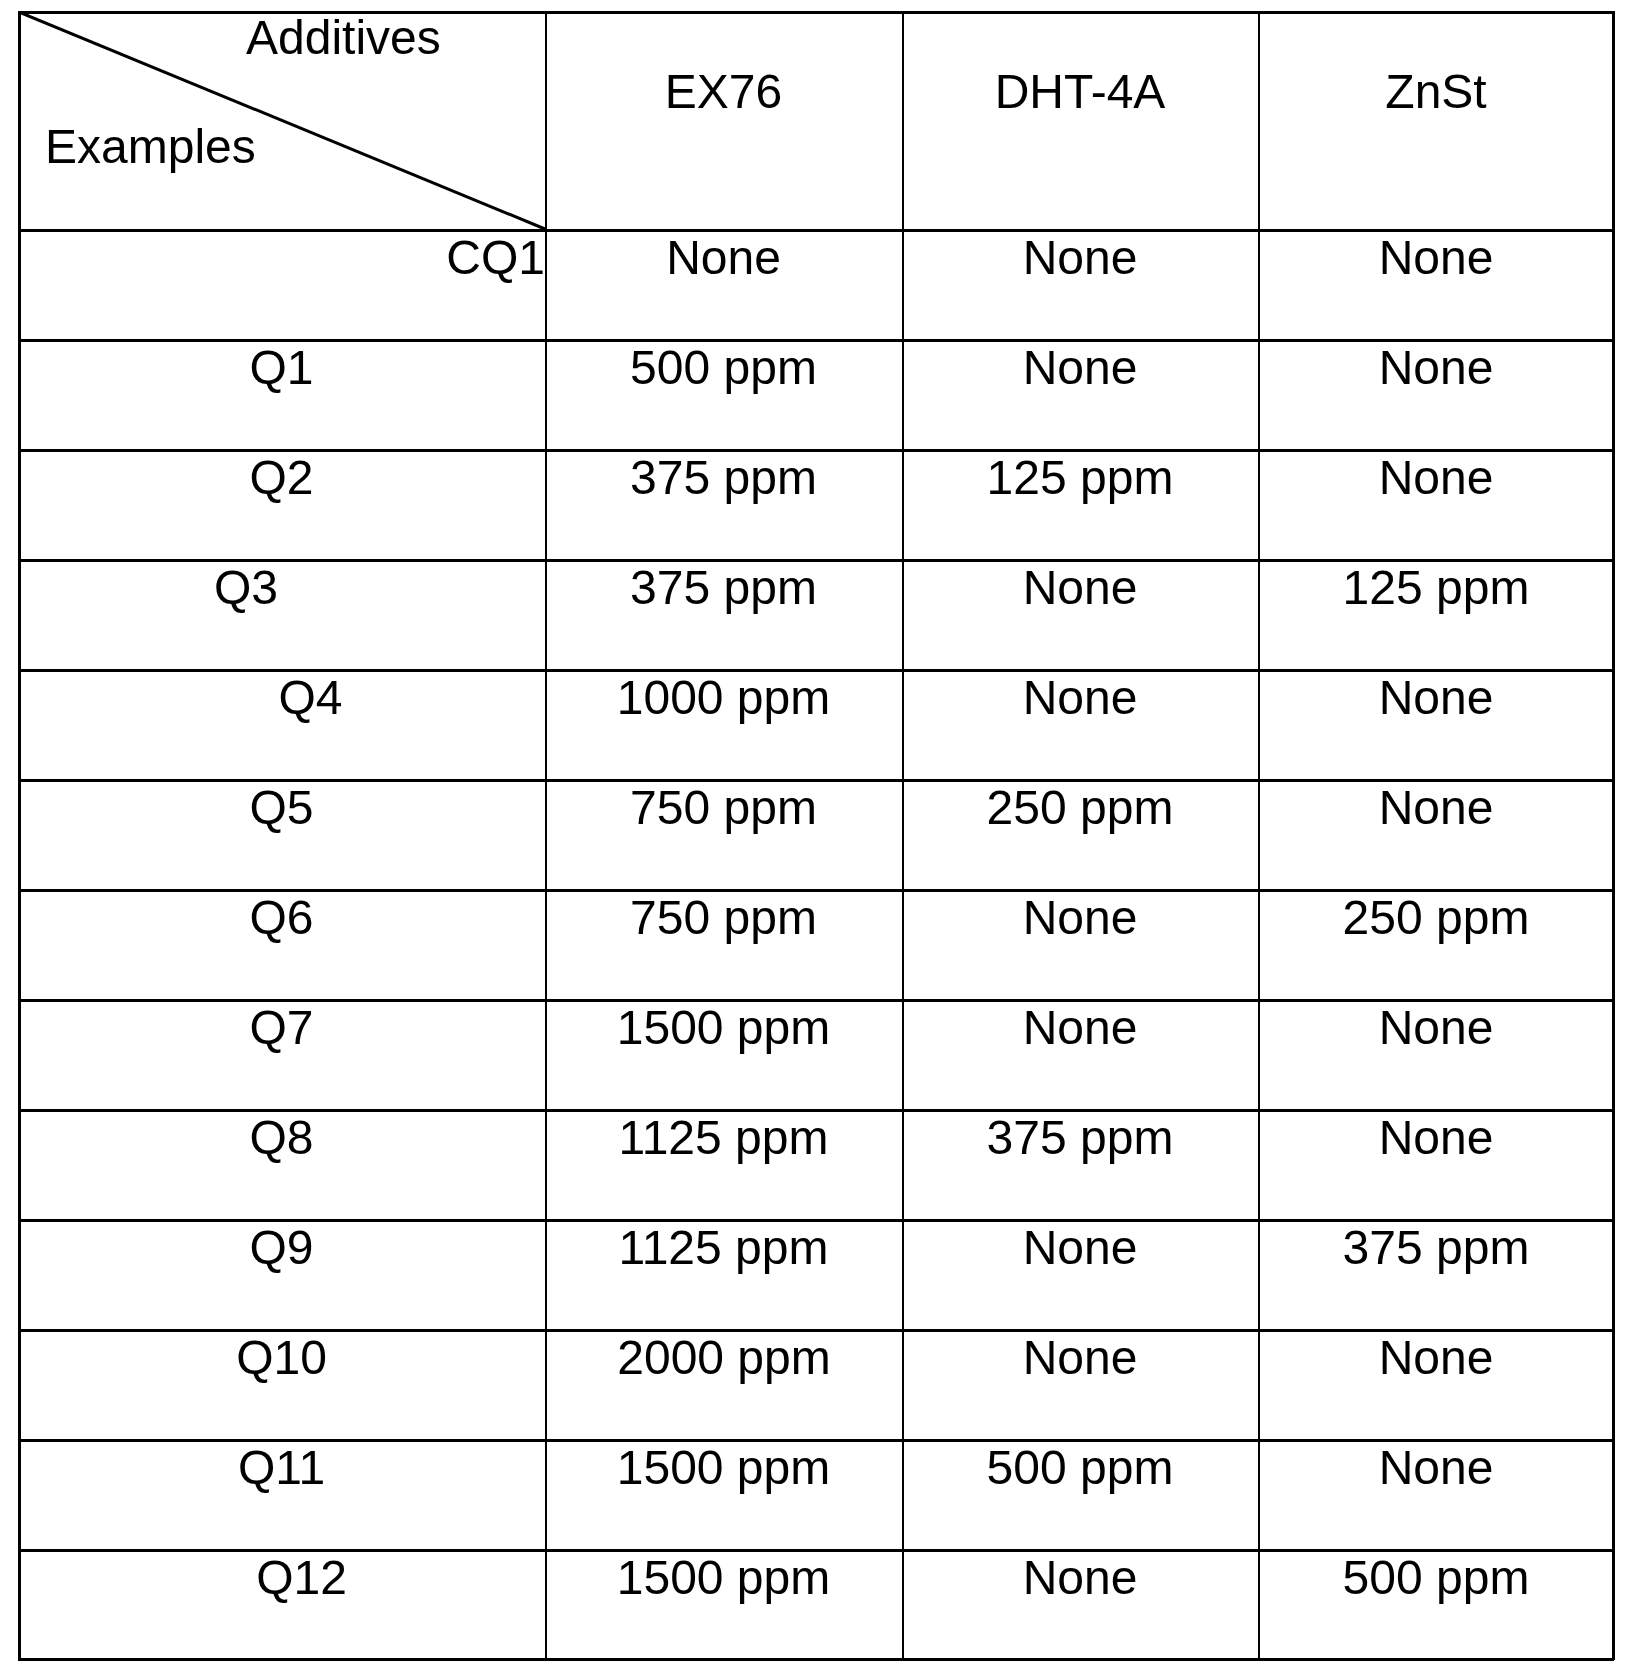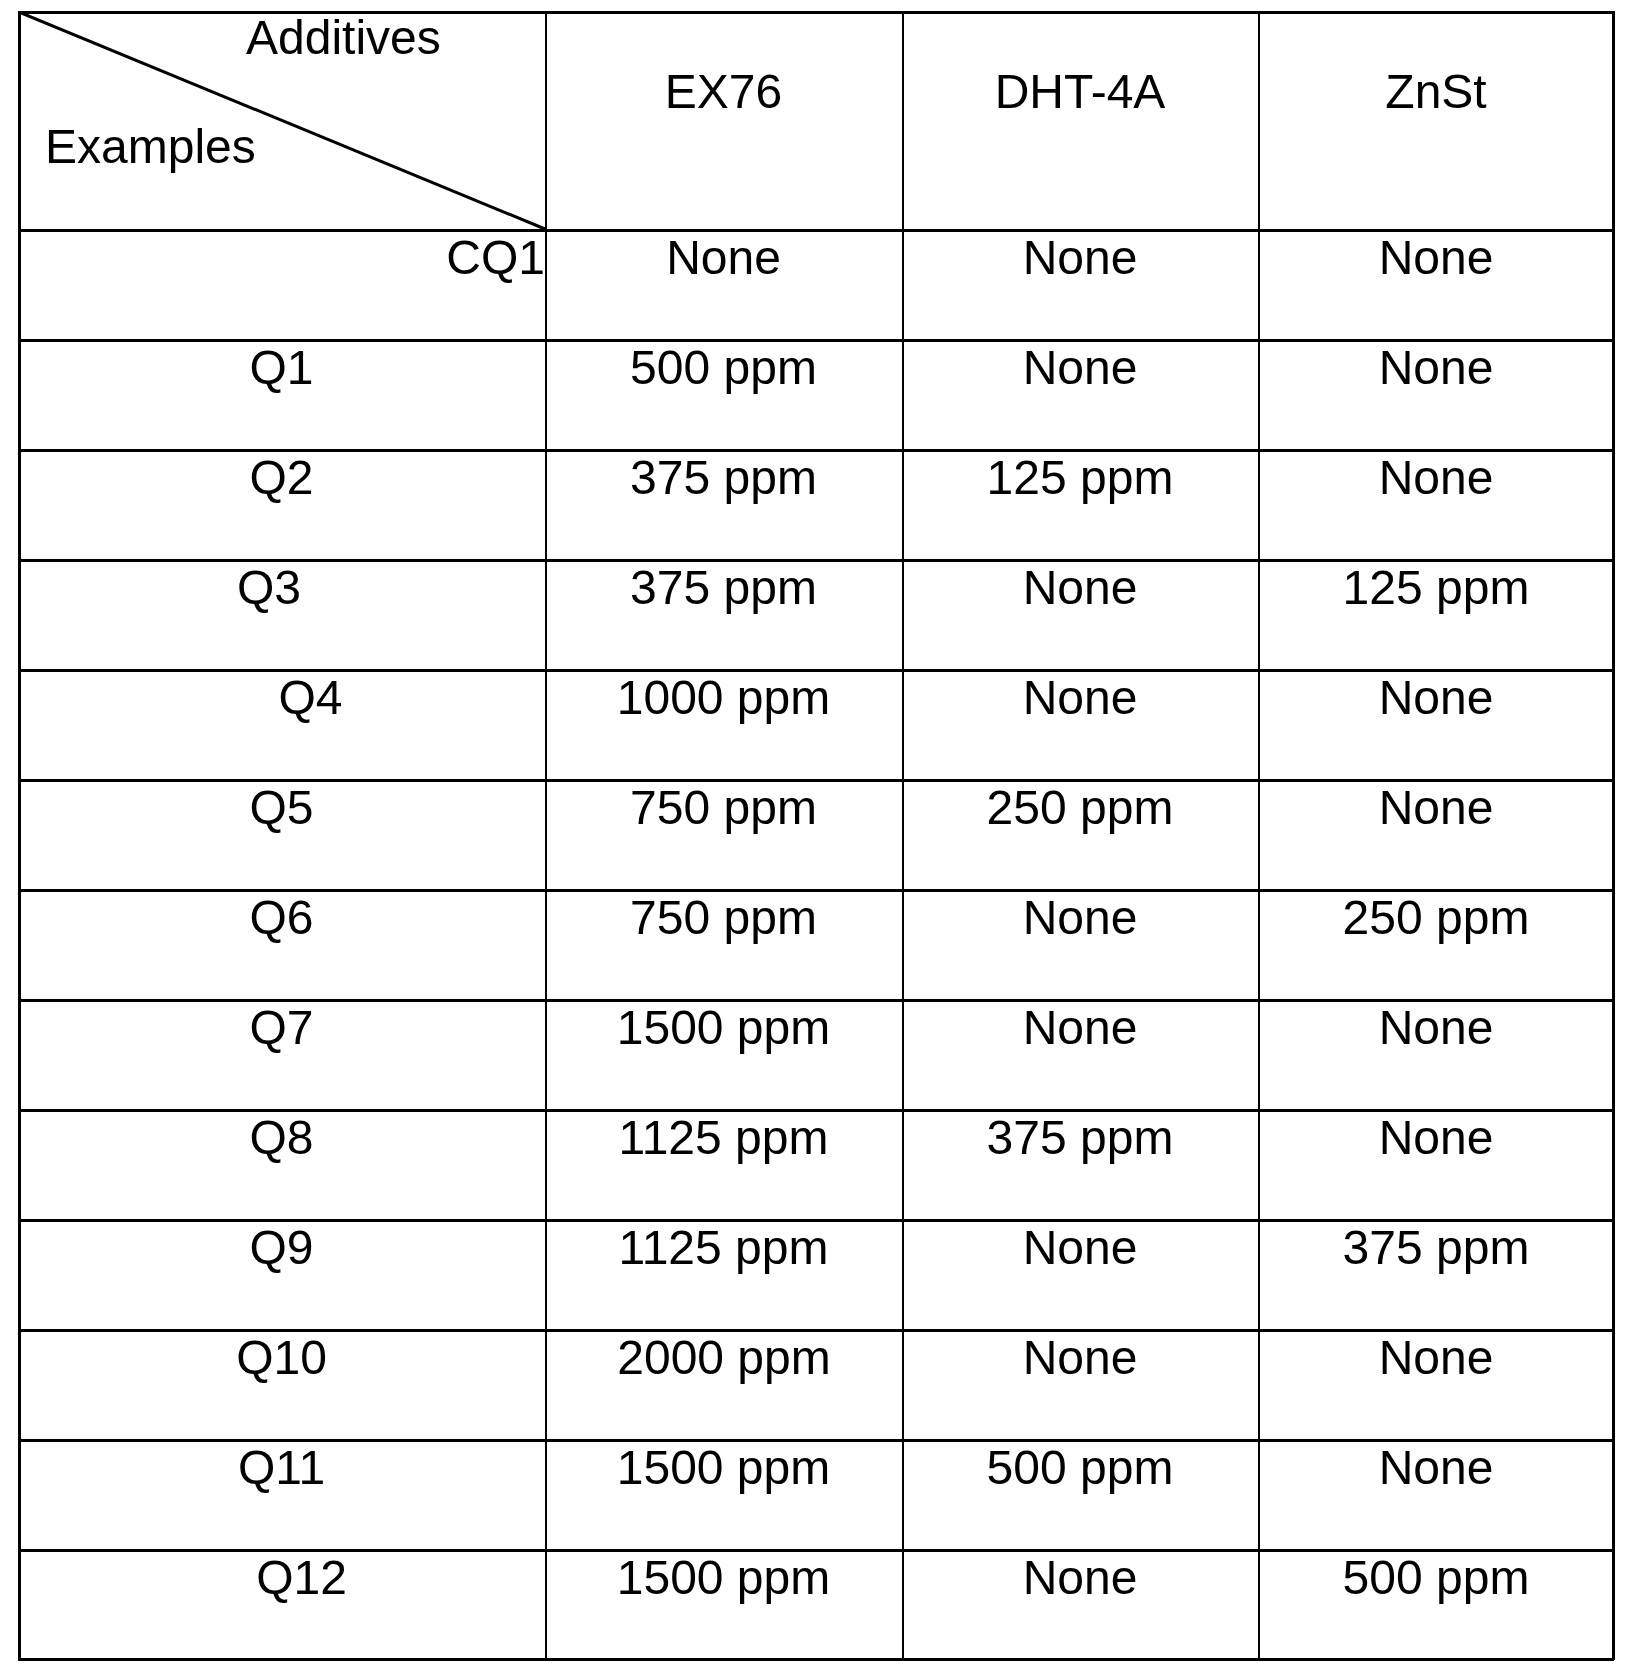--- a/index.html
+++ b/index.html
@@ -84,21 +84,21 @@
         <span class="cell-text" style="left: 884px; width: 356px; top: 333px;">None</span>
         <span class="cell-text" style="left: 1240px; width: 356px; top: 333px;">None</span>
       </div>
       <div>
         <span class="cell-text" style="left: 0px; width: 527px; top: 443px;">Q2</span>
         <span class="cell-text" style="left: 527px; width: 357px; top: 443px;">375 ppm</span>
         <span class="cell-text" style="left: 884px; width: 356px; top: 443px;">125 ppm</span>
         <span class="cell-text" style="left: 1240px; width: 356px; top: 443px;">None</span>
       </div>
       <div>
-        <span class="cell-text" style="left: 0px; width: 456px; top: 553px; padding-left: 23px;">Q3</span>
+        <span class="cell-text" style="left: 0px; width: 456px; top: 553px;">Q3</span>
         <span class="cell-text" style="left: 527px; width: 357px; top: 553px;">375 ppm</span>
         <span class="cell-text" style="left: 884px; width: 356px; top: 553px;">None</span>
         <span class="cell-text" style="left: 1240px; width: 356px; top: 553px;">125 ppm</span>
       </div>
       <div>
         <span class="cell-text" style="left: 0px; width: 585px; top: 663px;">Q4</span>
         <span class="cell-text" style="left: 527px; width: 357px; top: 663px;">1000 ppm</span>
         <span class="cell-text" style="left: 884px; width: 356px; top: 663px;">None</span>
         <span class="cell-text" style="left: 1240px; width: 356px; top: 663px;">None</span>
       </div>

